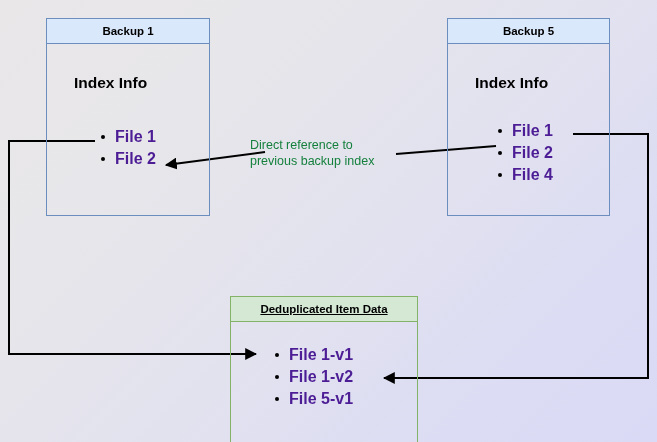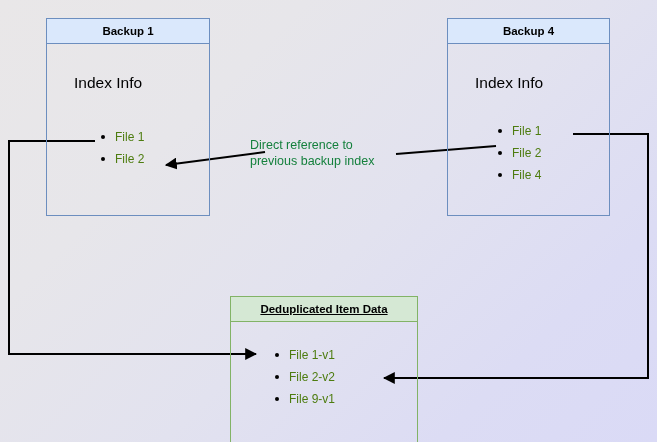--- a/index.html
+++ b/index.html
@@ -66,40 +66,41 @@
     border-bottom-color: #82b366;
     text-decoration: underline;
   }
 
   .box-body {
     position: absolute;
     left: 0;
     right: 0;
     top: 25px;
     bottom: 0;
+    font-weight: bold;
   }
 
   .index-title {
     position: absolute;
     font-size: 15.5px;
     color: #000;
     white-space: nowrap;
   }
 
   .file-list {
     position: absolute;
     margin: 0;
     padding: 0;
     list-style: none;
   }
   .file-list li {
     position: relative;
-    font-size: 12px;
+    font-size: 16px;
     line-height: 22px;
-    color: #4d7c0f;
+    color: #4c1d95;
     padding-left: 16px;
     white-space: nowrap;
   }
   .file-list li::before {
     content: "";
     position: absolute;
     left: 2px;
     top: 9px;
     width: 4px;
     height: 4px;
@@ -150,38 +151,38 @@
     <div class="box-body">
       <div class="index-title" style="left:27px; top:30px;">Index Info</div>
       <ul class="file-list" style="left:52px; top:82px;">
         <li>File 1</li>
         <li>File 2</li>
       </ul>
     </div>
   </div>
 
   <div class="box blue" style="left:447px; top:2px; width:163px; height:198px;">
-    <div class="box-header">Backup 4</div>
+    <div class="box-header">Backup 5</div>
     <div class="box-body">
       <div class="index-title" style="left:27px; top:30px;">Index Info</div>
       <ul class="file-list" style="left:48px; top:76px;">
         <li>File 1</li>
         <li>File 2</li>
         <li>File 4</li>
       </ul>
     </div>
   </div>
 
   <div class="box green" style="left:230px; top:280px; width:188px; height:155px;">
     <div class="box-header">Deduplicated Item Data</div>
     <div class="box-body">
       <ul class="file-list" style="left:42px; top:22px;">
         <li>File 1-v1</li>
-        <li>File 2-v2</li>
-        <li>File 9-v1</li>
+        <li>File 1-v2</li>
+        <li>File 5-v1</li>
       </ul>
     </div>
   </div>
 
   <div class="edge-label" style="left:250px; top:121px; width:160px;">Direct reference to
 previous backup index</div>
 
 </div>
 
 </body></html>

